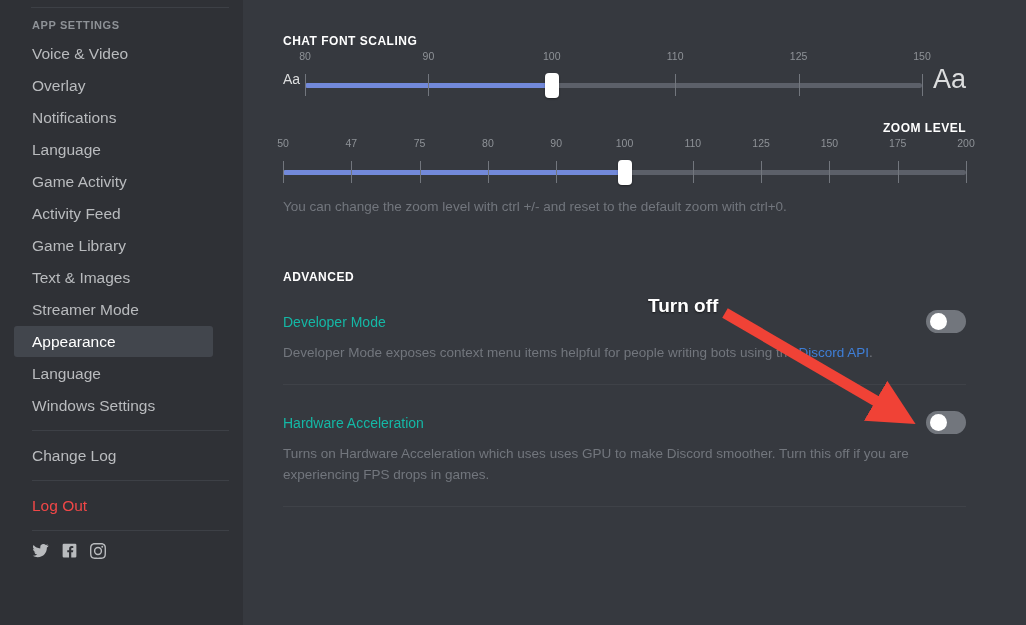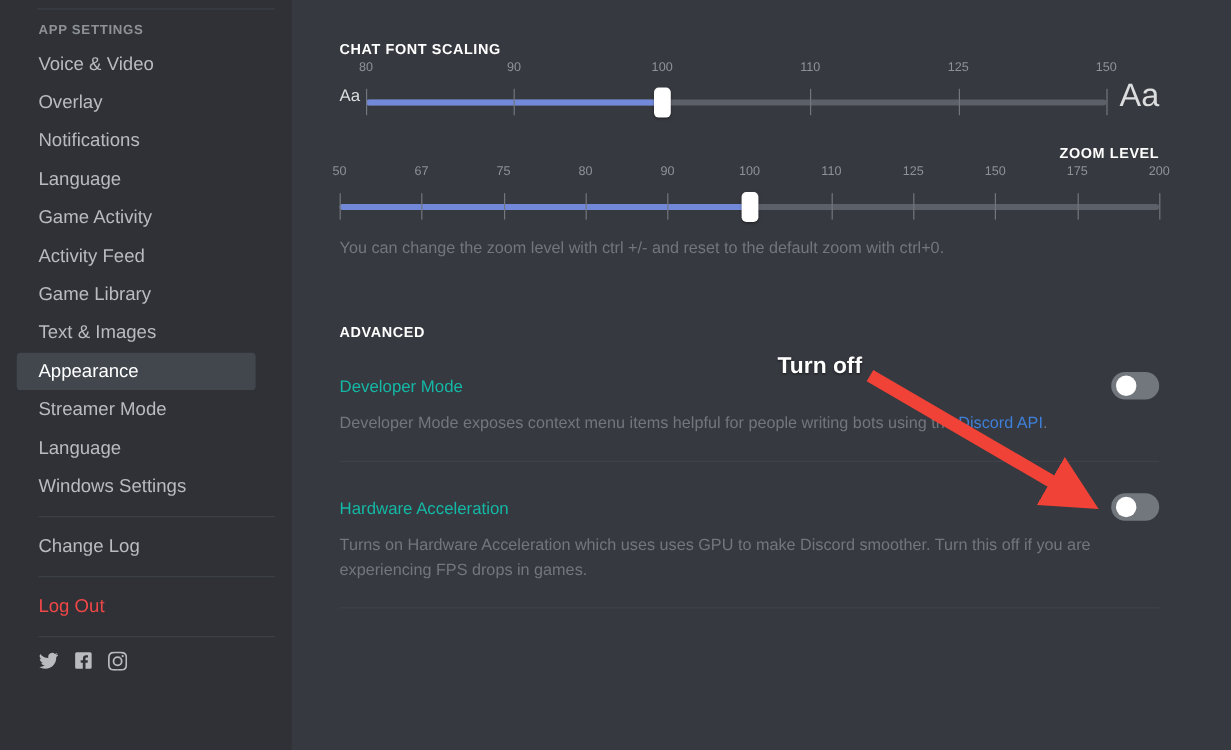--- a/index.html
+++ b/index.html
@@ -150,25 +150,25 @@
         </div>
         <div class="side-item">
           <span>Activity Feed</span>
         </div>
         <div class="side-item">
           <span>Game Library</span>
         </div>
         <div class="side-item">
           <span>Text &amp; Images</span>
         </div>
+        <div class="side-item">
+          <span>Streamer Mode</span>
+        </div>
         <div class="side-item active">
           <span>Appearance</span>
-        </div>
-        <div class="side-item">
-          <span>Streamer Mode</span>
         </div>
         <div class="side-item">
           <span>Language</span>
         </div>
         <div class="side-item">
           <span>Windows Settings</span>
         </div>
       </div>
     <div class="side-div"></div>
     <div class="side-item">
@@ -226,21 +226,21 @@
 
     <div class="slider-wrap">
       <div class="slider-row">
         <div class="track-area" id="zoom-track">
           <div class="track"></div>
           <div class="track-fill" id="zoom-fill" style="width: 50%;"></div>
           <div class="ticks" id="zoom-ticks">
               <div class="tick" style="left: 0%;"></div>
               <div class="tick-label" style="left: 0%;">50</div>
               <div class="tick" style="left: 10%;"></div>
-              <div class="tick-label" style="left: 10%;">67</div>
+              <div class="tick-label" style="left: 10%;">47</div>
               <div class="tick" style="left: 20%;"></div>
               <div class="tick-label" style="left: 20%;">75</div>
               <div class="tick" style="left: 30%;"></div>
               <div class="tick-label" style="left: 30%;">80</div>
               <div class="tick" style="left: 40%;"></div>
               <div class="tick-label" style="left: 40%;">90</div>
               <div class="tick" style="left: 50%;"></div>
               <div class="tick-label" style="left: 50%;">100</div>
               <div class="tick" style="left: 60%;"></div>
               <div class="tick-label" style="left: 60%;">110</div>

